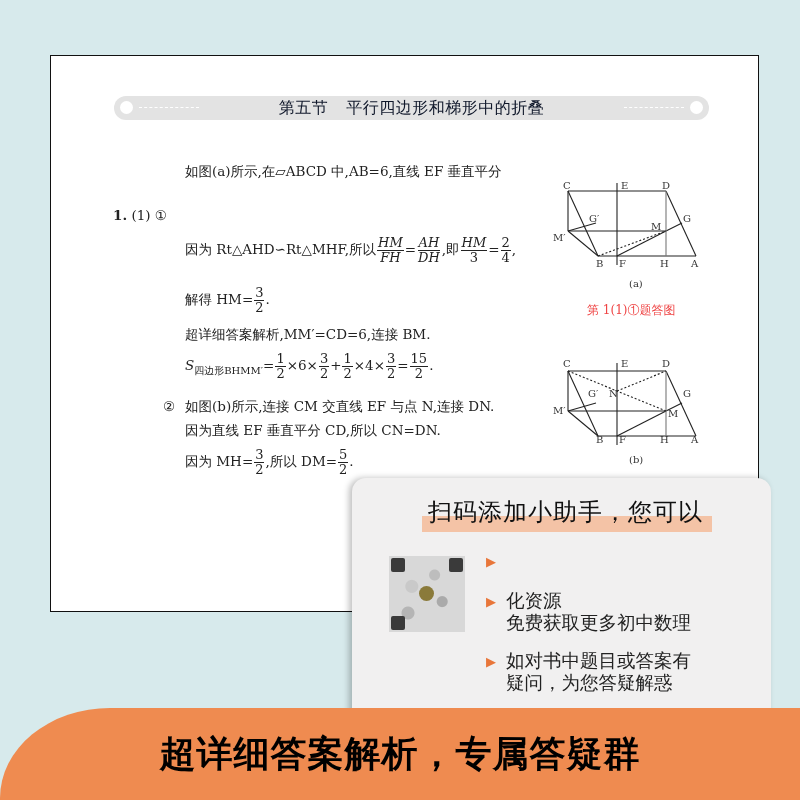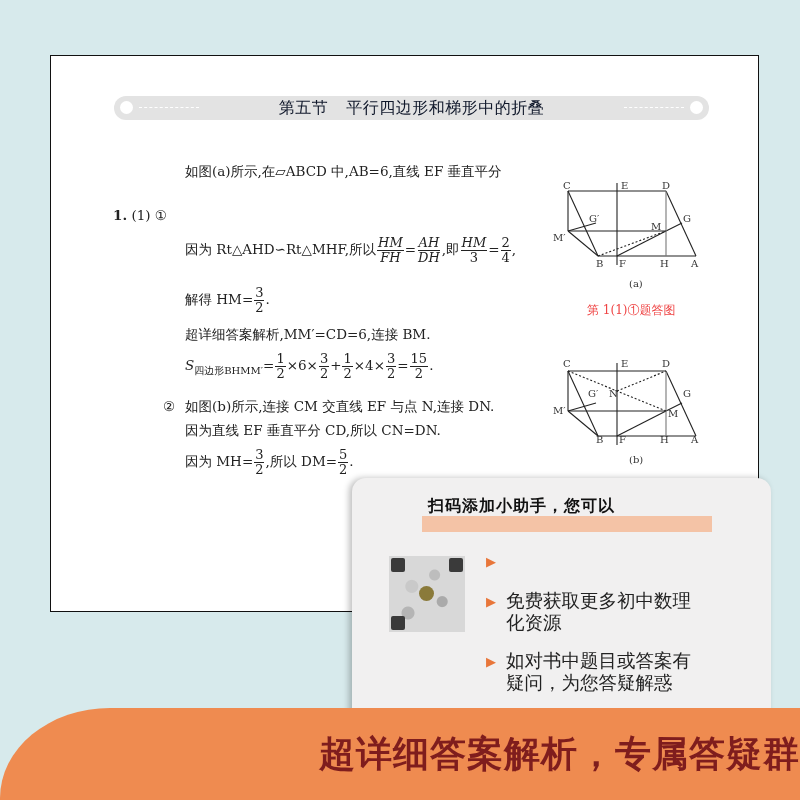--- a/index.html
+++ b/index.html
@@ -45,21 +45,21 @@
   .popup {
     position:absolute; left:352px; top:478px; width:419px; height:260px;
     background:#f1f0f0; border-radius:14px;
     box-shadow:-3px 0 6px rgba(0,0,0,0.25);
     font-family:"DejaVu Sans", "Liberation Sans", sans-serif;
   }
   .popup-title-bg {
     position:absolute; left:70px; top:38px; width:290px; height:16px; background:#f4c3a6;
   }
   .popup-title {
-    position:absolute; left:76px; top:18px; font-size:16px; font-weight:bold; color:#111; letter-spacing:1px;
+    position:absolute; left:76px; top:18px; font-size:24px; font-weight:normal; color:#111; letter-spacing:1px;
   }
   .qr {
     position:absolute; left:37px; top:78px; width:76px; height:76px;
     background:
       radial-gradient(circle at 30% 40%, #c9c9c9 0 6px, transparent 7px),
       radial-gradient(circle at 70% 60%, #aaa 0 5px, transparent 6px),
       radial-gradient(circle at 60% 25%, #bdbdbd 0 5px, transparent 6px),
       radial-gradient(circle at 25% 75%, #b5b5b5 0 6px, transparent 7px),
       #d8d8d8;
   }
@@ -68,23 +68,23 @@
   .qr .center { position:absolute; left:30px; top:30px; width:15px; height:15px; border-radius:50%; background:#8a7a3a; }
   .bullet { position:absolute; left:134px; display:flex; font-size:18.5px; color:#222; line-height:22px; }
   .bullet .tri { color:#e8763a; font-size:13px; margin-right:10px; margin-top:1px; }
 
   .banner {
     position:absolute; left:0; top:708px; width:800px; height:92px;
     background:#ef8b50;
     border-top-left-radius:110px 90px;
   }
   .banner-text {
-    position:absolute; left:0; right:0; top:22px; text-align:right;
+    position:absolute; left:0; right:0; top:22px; text-align:center;
     font-family:"DejaVu Sans", "Liberation Sans", sans-serif;
-    font-weight:bold; font-size:36px; color:#7f1d1d; letter-spacing:1px;
+    font-weight:bold; font-size:36px; color:#000000; letter-spacing:1px;
   }
 </style>
 </head>
 <body>
 
 <div class="page">
   <div class="section-bar">
     <span class="dot l"></span>
     <span class="dash l"></span>
     <div class="section-title">
@@ -225,22 +225,22 @@
     <span class="corner c2"></span>
     <span class="corner c3"></span>
     <span class="center"></span>
   </div>
   <div class="bullet" style="top:72px;">
     <span class="tri">▶</span>
   </div>
   <div class="bullet" style="top:112px;">
     <span class="tri">▶</span>
     <div>
+        <div>化资源</div>
         <div>免费获取更多初中数理</div>
-        <div>化资源</div>
       </div>
   </div>
   <div class="bullet" style="top:172px;">
     <span class="tri">▶</span>
     <div>
         <div>如对书中题目或答案有</div>
         <div>疑问，为您答疑解惑</div>
       </div>
   </div>
 </div>

